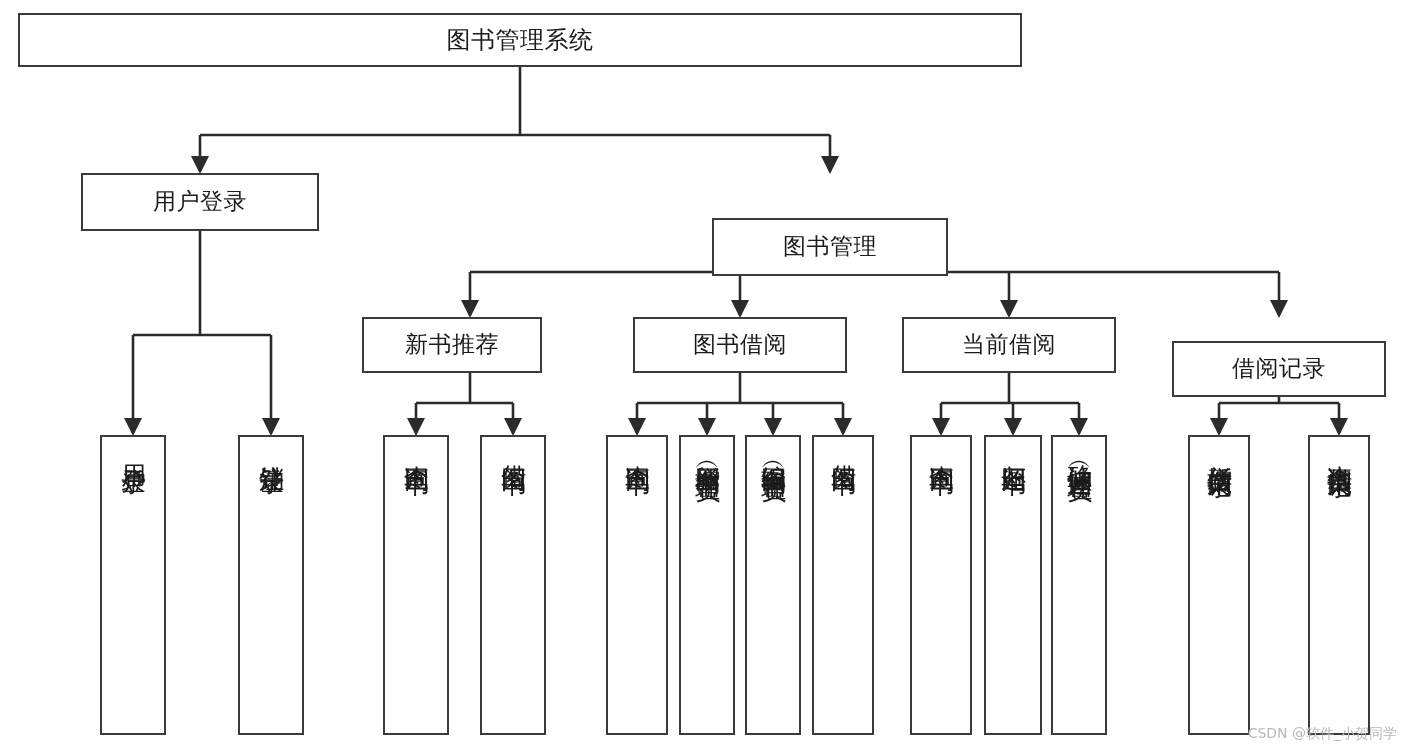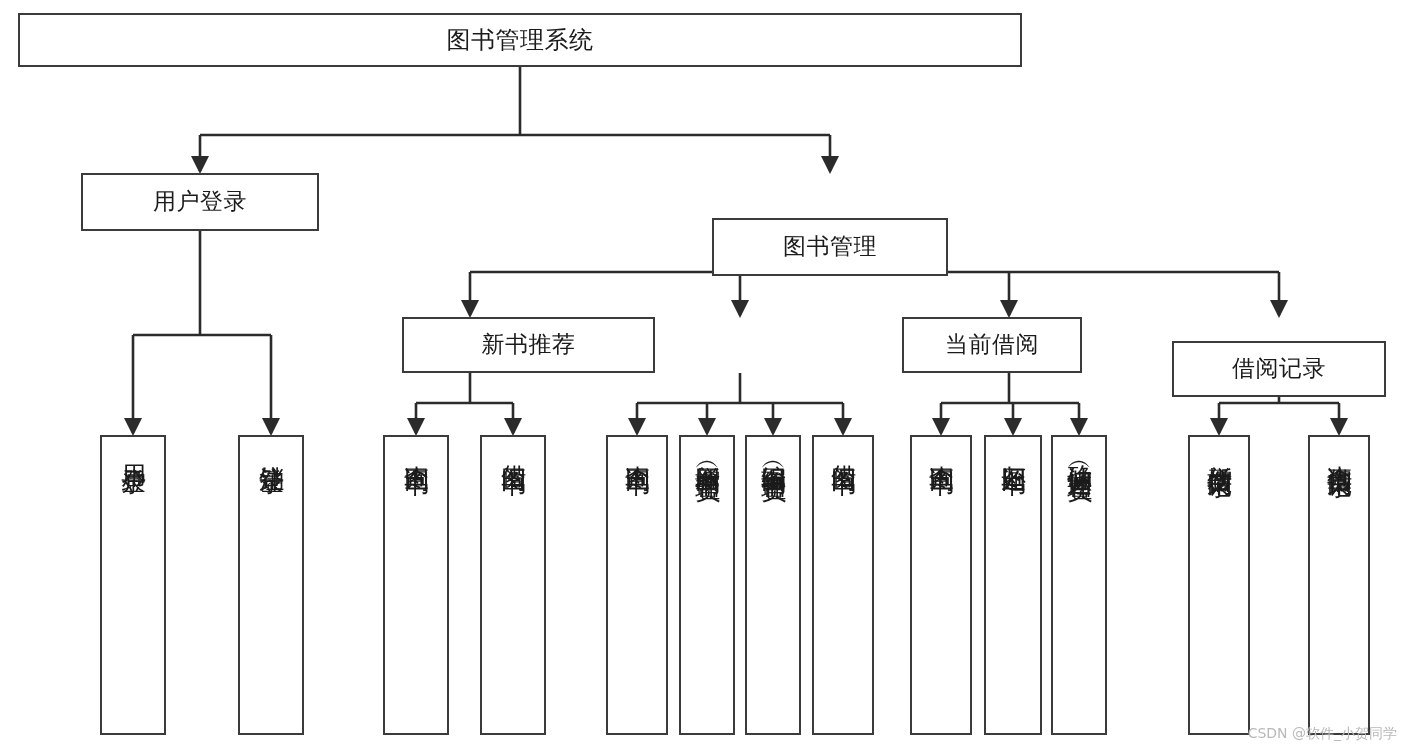--- a/index.html
+++ b/index.html
@@ -125,24 +125,27 @@
     <span class="lbl">图书管理系统</span>
   </div>
 
   <div class="node h" style="left: 81px; top: 173px; width: 238px; height: 58px;">
     <span class="lbl">用户登录</span>
   </div>
   <div class="node h" style="left: 712px; top: 173px; width: 236px; height: 58px; margin-top: 45px;">
     <span class="lbl">图书管理</span>
   </div>
 
-  <div class="node h" style="left: 362px; top: 317px; width: 253px; height: 56px; margin-left: 40px;">
+  <div class="node h" style="left: 362px; top: 317px; width: 180px; height: 56px;">
     <span class="lbl">新书推荐</span>
   </div>
-  <div class="node h" style="left: 902px; top: 317px; width: 180px; height: 56px;">
+  <div class="node h" style="left: 633px; top: 317px; width: 214px; height: 56px;">
+    <span class="lbl">图书借阅</span>
+  </div>
+  <div class="node h" style="left: 902px; top: 317px; width: 214px; height: 56px;">
     <span class="lbl">当前借阅</span>
   </div>
   <div class="node h" style="left: 1172px; top: 317px; width: 214px; height: 56px; margin-top: 24px;">
     <span class="lbl">借阅记录</span>
   </div>
 
   <div class="node v" style="left: 100px; top: 435px; width: 66px; height: 300px;">
     <span class="lbl">用户登录</span>
   </div>
   <div class="node v" style="left: 238px; top: 435px; width: 66px; height: 300px;">

